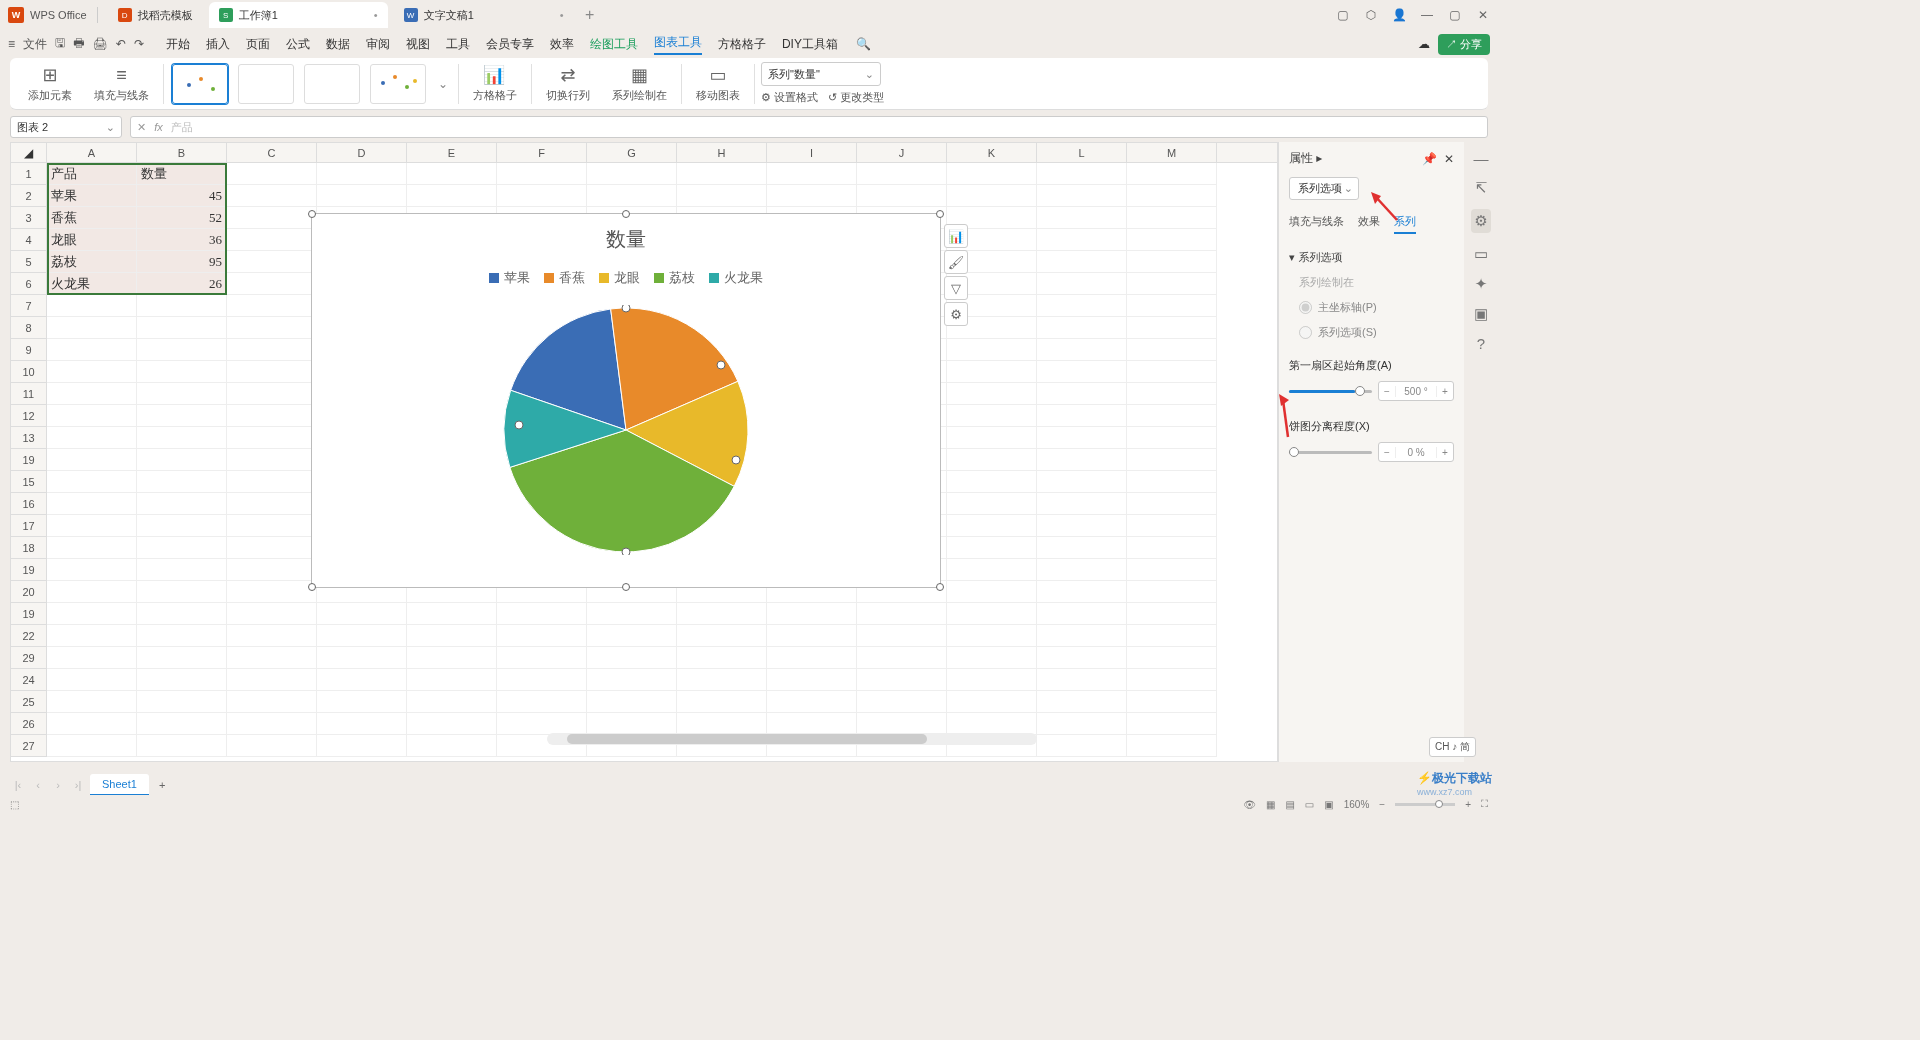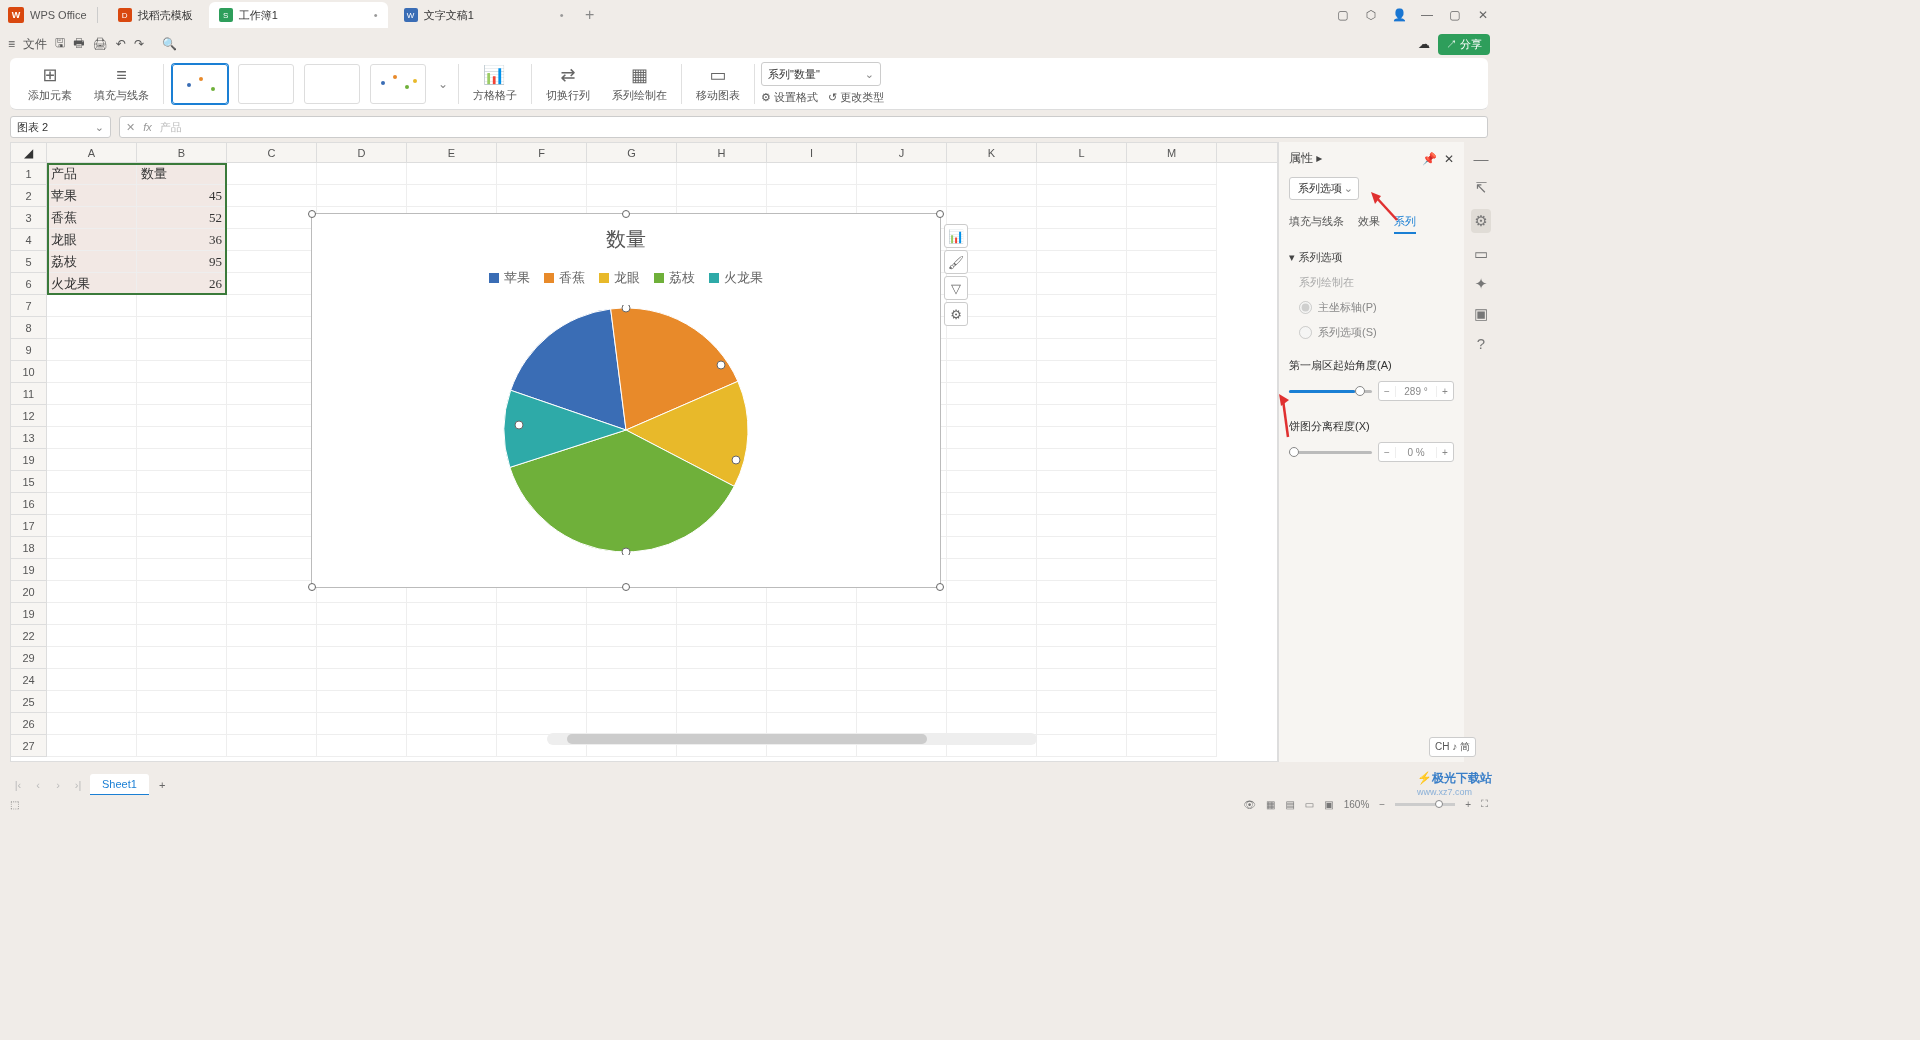--- a/index.html
+++ b/index.html
@@ -27,21 +27,21 @@
 .rib-sep{width:1px;height:40px;background:#e0e0e0}
 .rib-ic{font-size:18px;color:#666}
 .style-thumb{width:56px;height:40px;border:1px solid #ddd;border-radius:3px;margin:0 2px;display:flex;align-items:center;justify-content:center;position:relative}
 .style-thumb.sel{border:1px solid #1a7fd4;box-shadow:0 0 0 1px #1a7fd4}
 .dot{width:4px;height:4px;border-radius:50%;position:absolute}
 .series-sel{height:24px;border:1px solid #ccc;border-radius:3px;padding:0 20px 0 6px;font-size:11px;display:flex;align-items:center;background:#fff;position:relative;width:120px}
 .series-sel:after{content:'⌄';position:absolute;right:6px;color:#888}
 .rib-small{display:flex;gap:10px;font-size:11px;color:#555}
 .rib-small div{display:flex;align-items:center;gap:3px}
 .namebar{height:26px;display:flex;align-items:center;padding:2px 10px;gap:8px;margin-top:4px}
-.namebox{background:#fff;border:1px solid #ccc;border-radius:3px;height:22px;width:101px;padding:0 6px;display:flex;align-items:center;font-size:11px;justify-content:space-between}
+.namebox{background:#fff;border:1px solid #ccc;border-radius:3px;height:22px;width:112px;padding:0 6px;display:flex;align-items:center;font-size:11px;justify-content:space-between}
 .fx-bar{flex:1;background:#fff;border:1px solid #ccc;border-radius:3px;height:22px;display:flex;align-items:center;padding:0 6px;gap:8px;font-size:11px;color:#999}
 .main{display:flex;height:620px;margin-top:2px}
 .sheet-area{flex:1;position:relative;background:#fff;margin-left:10px;border:1px solid #ddd}
 .grid-corner{position:absolute;left:0;top:0;width:36px;height:20px;background:#f7f5f2;border-right:1px solid #ddd;border-bottom:1px solid #ddd;display:flex;align-items:center;justify-content:center}
 .col-hdr{position:absolute;left:36px;top:0;right:0;height:20px;display:flex;background:#f7f5f2;border-bottom:1px solid #ddd}
 .col-hdr div{border-right:1px solid #ddd;text-align:center;line-height:20px;font-size:11px;color:#555}
 .row-hdr{position:absolute;left:0;top:20px;width:36px;background:#f7f5f2;border-right:1px solid #ddd}
 .row-hdr div{height:22px;border-bottom:1px solid #ddd;text-align:center;line-height:22px;font-size:11px;color:#555}
 .cells{position:absolute;left:36px;top:20px;right:0;bottom:0}
 .cell{position:absolute;border-right:1px solid #eee;border-bottom:1px solid #eee;padding:2px 4px;font-size:13px;height:22px;line-height:18px;overflow:hidden}
@@ -121,20 +121,36 @@
 <div class="menubar">
   <div class="mb-left">
     <span>≡</span>
     <span>文件</span>
     <span>🖫</span>
     <span>🖶</span>
     <span>🖨</span>
     <span>↶</span>
     <span>↷</span>
   </div>
+  <div class="mb-items" id="mb-items">
+      <span class="mb-item">开始</span>
+      <span class="mb-item">插入</span>
+      <span class="mb-item">页面</span>
+      <span class="mb-item">公式</span>
+      <span class="mb-item">数据</span>
+      <span class="mb-item">审阅</span>
+      <span class="mb-item">视图</span>
+      <span class="mb-item">工具</span>
+      <span class="mb-item">会员专享</span>
+      <span class="mb-item">效率</span>
+      <span class="mb-item green">绘图工具</span>
+      <span class="mb-item active">图表工具</span>
+      <span class="mb-item">方格格子</span>
+      <span class="mb-item">DIY工具箱</span>
+    </div>
   <span style="margin-left:16px;color:#888">🔍</span>
   <div class="mb-right">
     <span>☁</span>
     <span class="share-btn">↗ <span>分享</span></span>
   </div>
 </div>
 
 <div class="ribbon">
   <div class="rib-grp">
       <span class="rib-ic">⊞</span>
@@ -688,21 +704,21 @@
         </label>
     </div>
     <div class="sp-label">第一扇区起始角度(A)</div>
     <div class="slider-row">
       <div class="slider">
           <div class="slider-fill" style="width:80%"></div>
           <div class="slider-thumb" style="left:80%"></div>
         </div>
       <div class="num-input">
           <span>−</span>
-          <span class="v"><span>289</span> <span>°</span></span>
+          <span class="v"><span>500</span> <span>°</span></span>
           <span>+</span>
         </div>
     </div>
     <div class="sp-label">饼图分离程度(X)</div>
     <div class="slider-row">
       <div class="slider">
           <div class="slider-thumb" style="left:0"></div>
         </div>
       <div class="num-input">
           <span>−</span>

